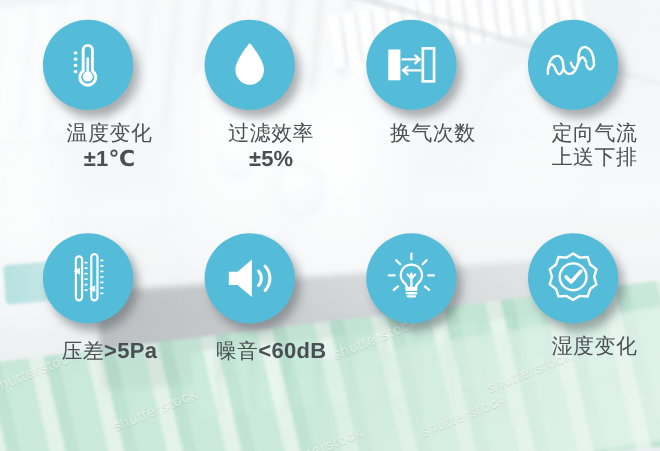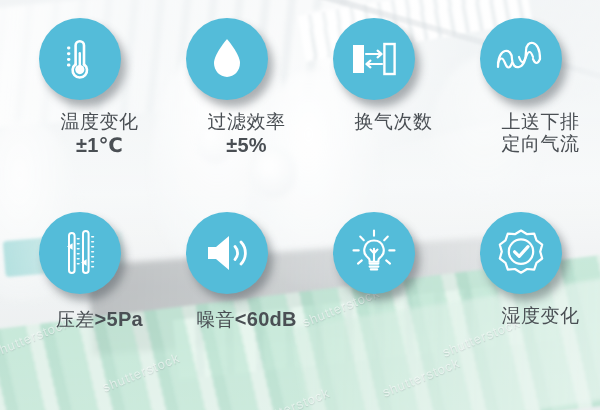--- a/index.html
+++ b/index.html
@@ -262,22 +262,22 @@
             <g fill="none" stroke="#fff" stroke-width="2.2" stroke-linecap="round" stroke-linejoin="round">
               <path d="M3 28 C3 8, 17 8, 17 20 C17 32, 31 32, 31 12 C31 0, 45 0, 45 20"></path>
               <path d="M3 24 q3.5 -9 7 0 q3.5 9 7 0"></path>
               <path d="M24 18 q3.5 10 7 0 q3.5 -10 7 0"></path>
               <path d="M38 20 q3.5 8 7 0"></path>
             </g>
           </svg>
         </span>
       </div>
       <div class="label">
+        <div class="l1">定向气流</div>
         <div class="l1">上送下排</div>
-        <div class="l1">定向气流</div>
       </div>
     </div>
 
     <div class="cell r2">
       <div class="circle" style="background:#54bcd9">
         <span>
           <svg width="44" height="48" viewBox="0 0 44 48">
             <g fill="none" stroke="#fff" stroke-width="2" stroke-linecap="round">
               <rect x="11" y="4" width="5.6" height="40" rx="2.8"></rect>
               <rect x="25" y="2" width="5.6" height="42" rx="2.8"></rect>

